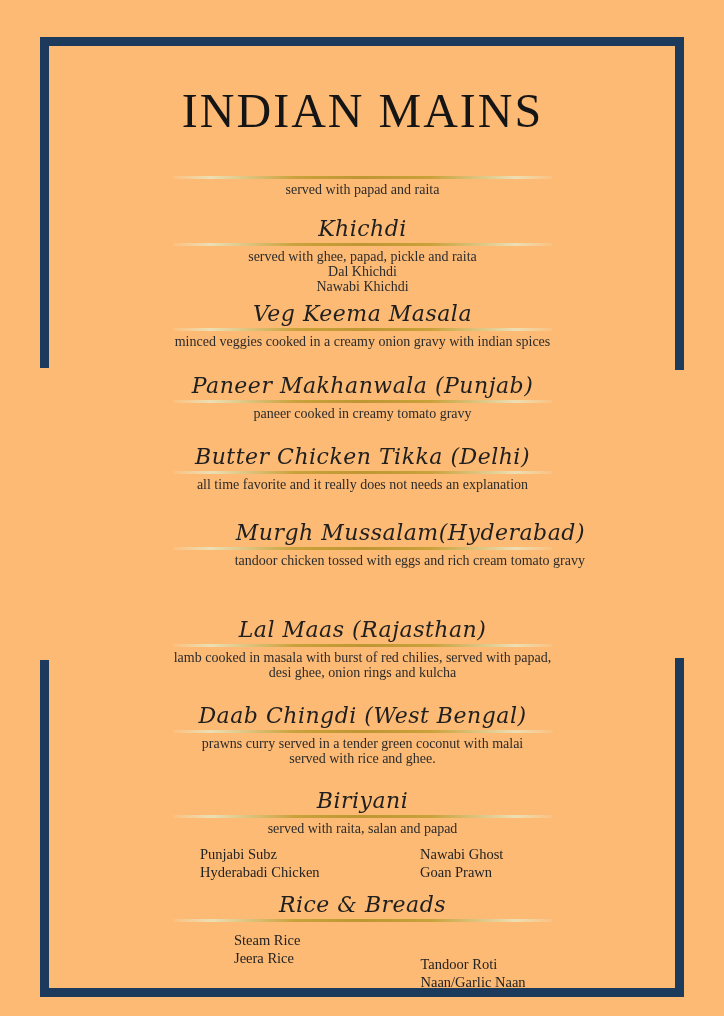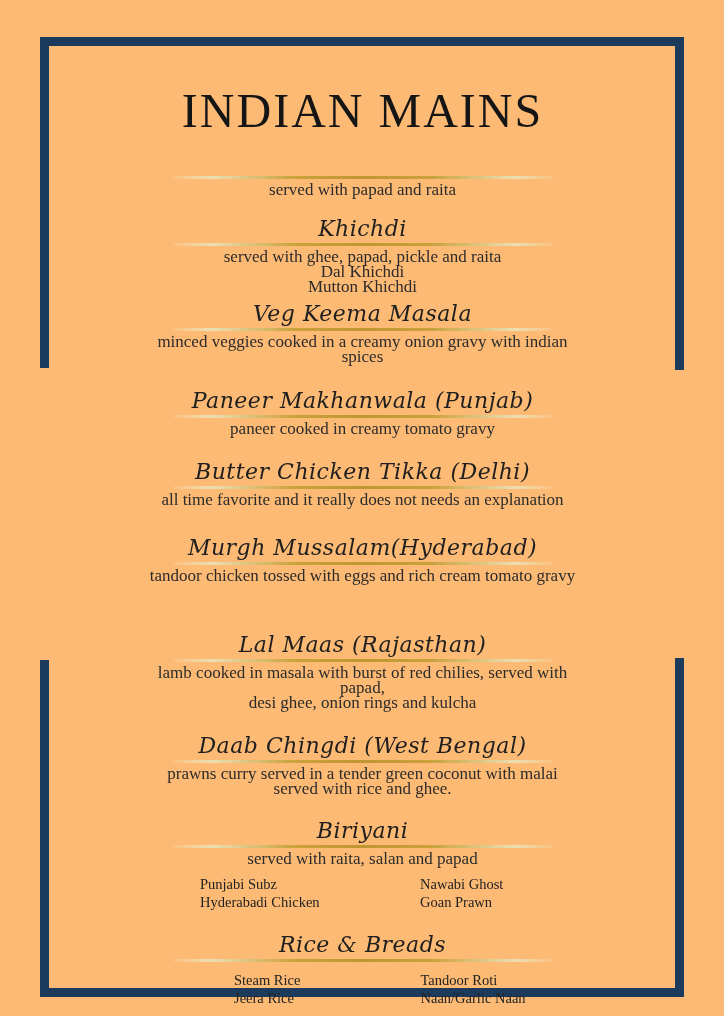--- a/index.html
+++ b/index.html
@@ -61,48 +61,48 @@
       rgba(240,228,190,0.15) 0%,
       #ecdfb4 10%,
       #c9a23c 32%,
       #bf9732 50%,
       #c9a23c 68%,
       #ecdfb4 90%,
       rgba(240,228,190,0.15) 100%);
     border-radius: 2px;
   }
   .desc-line {
-    font-size: 17px;
+    font-size: 14px;
     line-height: 15px;
     color: #2b2b2b;
   }
   
   .cols {
     display: flex;
     text-align: left;
     font-size: 14.5px;
     line-height: 18px;
     color: #222222;
     margin-top: 9px;
   }
   .cols .col { width: 50%; }
   .cols-biriyani .col-left  { padding-left: 60px;  }
   .cols-biriyani .col-right { padding-left: 55px;  }
   .cols-rice .col-left  { padding-left: 94px; }
-  .cols-rice .col-right { padding-left: 22px; }
+  .cols-rice .col-right { padding-left: 22px; margin-top: 24px; }
 
   
   .s-khichdi   { margin-bottom: 6px; }
   .s-veg       { margin-bottom: 23px; }
   .s-paneer    { margin-bottom: 22px; }
   .s-butter    { margin-bottom: 27px; }
-  .s-murgh     { margin-bottom: 24px; }
+  .s-murgh     { margin-bottom: 24px; text-align: right; }
   .s-lalmaas   { margin-bottom: 22px; margin-top: 48px; }
   .s-daab      { margin-bottom: 21px; }
-  .s-biriyani  { margin-bottom: 20px; }
+  .s-biriyani  { margin-bottom: 10px; }
 </style>
 </head>
 <body>
 
 <div class="page">
 
   <div class="frame frame-top"></div>
   <div class="frame frame-bottom"></div>
   <div class="frame frame-left-upper"></div>
   <div class="frame frame-left-lower"></div>
@@ -116,21 +116,21 @@
     <div class="section s-dal">
       <div class="divider"></div>
       <div class="desc-line">served with papad and raita</div>
     </div>
 
     <div class="section s-khichdi">
       <div class="dish-name">Khichdi</div>
       <div class="divider"></div>
       <div class="desc-line">served with ghee, papad, pickle and raita</div>
       <div class="desc-line">Dal Khichdi</div>
-      <div class="desc-line">Mutton Khichdi</div>
+      <div class="desc-line">Nawabi Khichdi</div>
     </div>
 
     <div class="section s-veg">
       <div class="dish-name">Veg Keema Masala</div>
       <div class="divider"></div>
       <div class="desc-line">minced veggies cooked in a creamy onion gravy with indian spices</div>
     </div>
 
     <div class="section s-paneer">
       <div class="dish-name">Paneer Makhanwala  (Punjab)</div>

